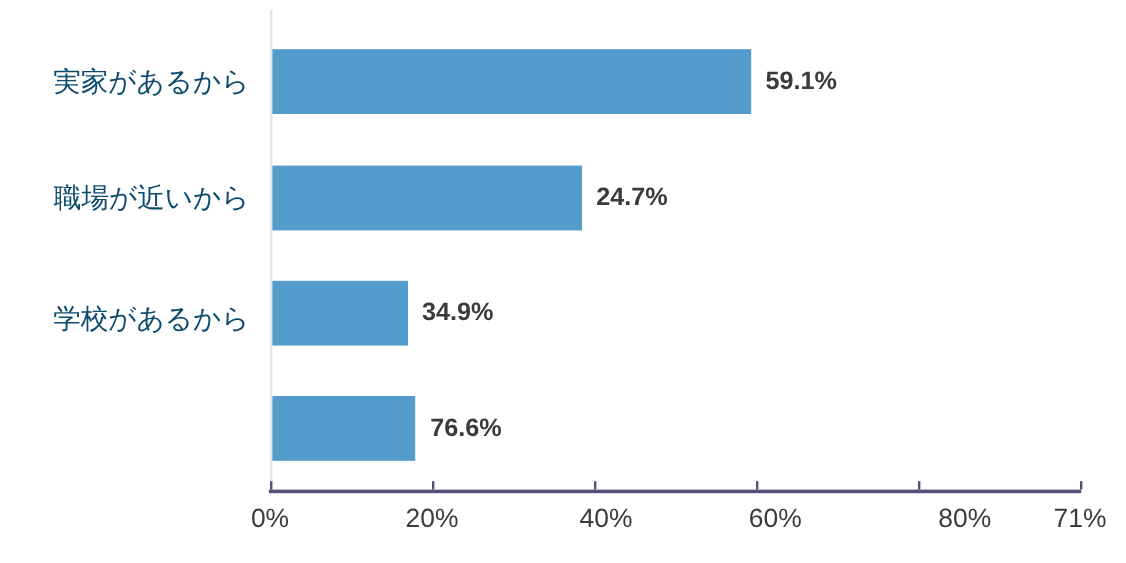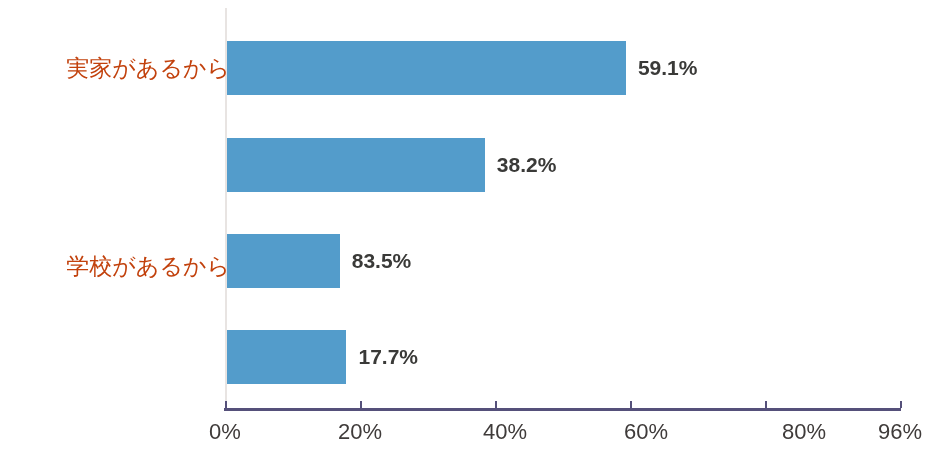--- a/index.html
+++ b/index.html
@@ -86,72 +86,72 @@
     font-weight: bold;
     color: #3a3a38;
     white-space: nowrap;
   }
   .cat-label-box {
     position: absolute;
     left: 0px;
     width: 208px;
     text-align: right;
     font-size: 23px;
-    color: #c2410c;
+    color: #0c4a6e;
     white-space: nowrap;
     transform: translateY(-50%);
-    padding-left: 22px;
   }
 </style>
 </head>
 <body>
 
 <div id="chart-root">
 
   <div class="y-axis-line"></div>
 
   <div class="plot-area">
 
     <div class="bar-row" style="top:33px;">
       <div class="bar" id="bar0" style="width: 398.925px;"></div>
       <div class="bar-value" id="val0" style="left: 412.925px; text-align: center;">59.1%</div>
     </div>
 
     <div class="bar-row" style="top:130px;">
       <div class="bar" id="bar1" style="width: 257.85px;"></div>
-      <div class="bar-value" id="val1" style="left: 271.85px;">38.2%</div>
+      <div class="bar-value" id="val1" style="left: 271.85px;">24.7%</div>
     </div>
 
     <div class="bar-row" style="top:226px;">
       <div class="bar" id="bar2" style="width: 112.725px;"></div>
-      <div class="bar-value" id="val2" style="left: 126.725px;">83.5%</div>
+      <div class="bar-value" id="val2" style="left: 126.725px;">34.9%</div>
     </div>
 
     <div class="bar-row" style="top:322px;">
       <div class="bar" id="bar3" style="width: 119.475px;"></div>
-      <div class="bar-value" id="val3" style="left: 133.475px;">17.7%</div>
+      <div class="bar-value" id="val3" style="left: 133.475px;">76.6%</div>
     </div>
 
     <div id="tick-holder">
         <div class="tick" style="left: 0px;"></div>
         <div class="tick" style="left: 135px;"></div>
         <div class="tick" style="left: 270px;"></div>
         <div class="tick" style="left: 405px;"></div>
         <div class="tick" style="left: 540px;"></div>
         <div class="tick" style="left: 675px;"></div>
       </div>
   </div>
 
   <div class="x-axis-line"></div>
 
   <div class="cat-label-box" style="top:68px;">実家があるから</div>
+  <div class="cat-label-box" style="top:165px;">職場が近いから</div>
   <div class="cat-label-box" style="top:266px;">学校があるから</div>
 
   <div id="xlabel-holder">
       <div class="tick-label" style="left: 225px;">0%</div>
       <div class="tick-label" style="left: 360px; text-align: right;">20%</div>
       <div class="tick-label" style="left: 505px;">40%</div>
       <div class="tick-label" style="left: 630px; margin-left: 16px;">60%</div>
       <div class="tick-label" style="left: 804px;">80%</div>
-      <div class="tick-label" style="left: 900px;">96%</div>
+      <div class="tick-label" style="left: 900px;">71%</div>
     </div>
 
 </div>
 
 </body></html>

